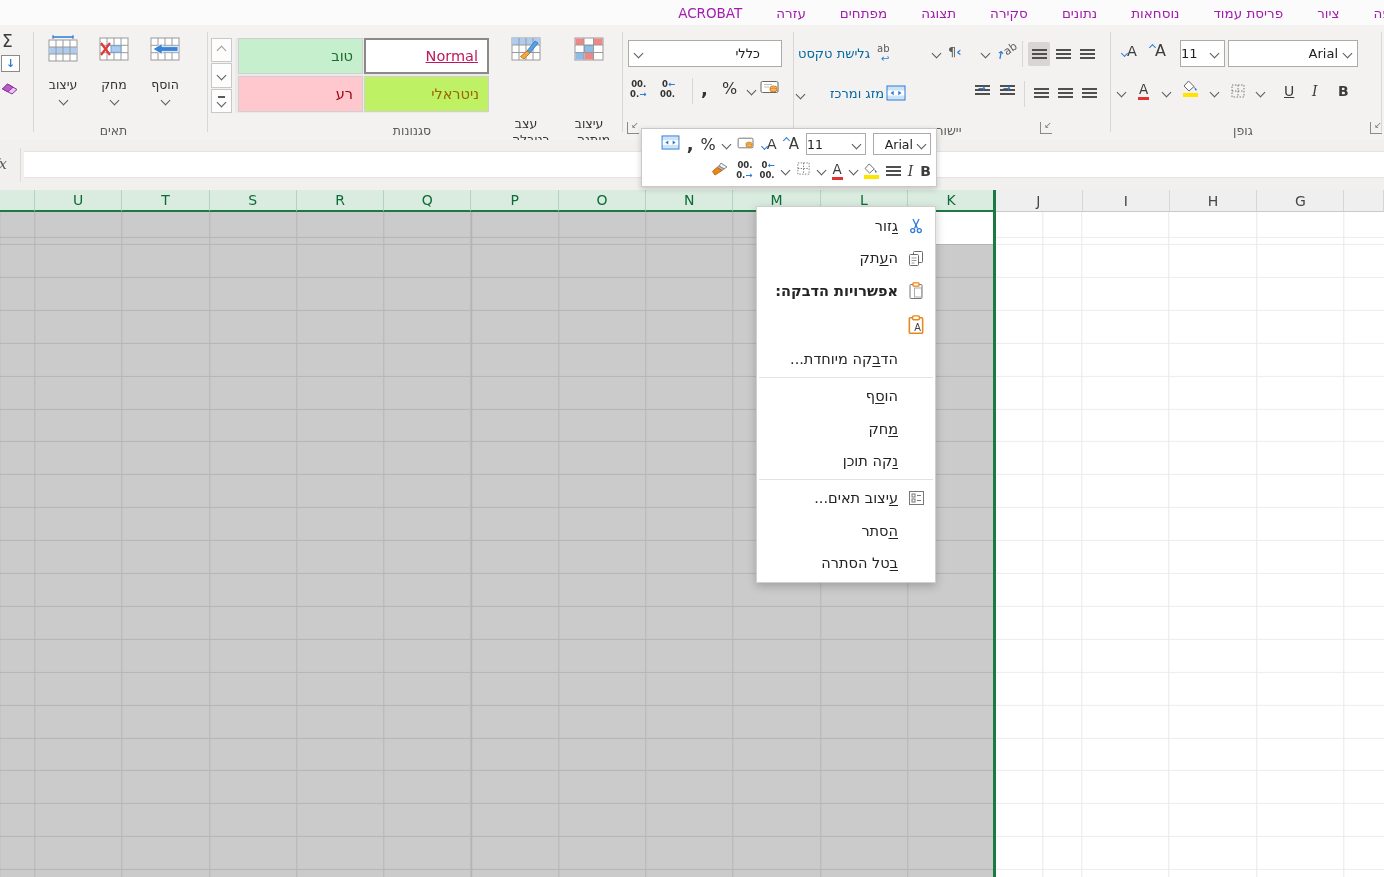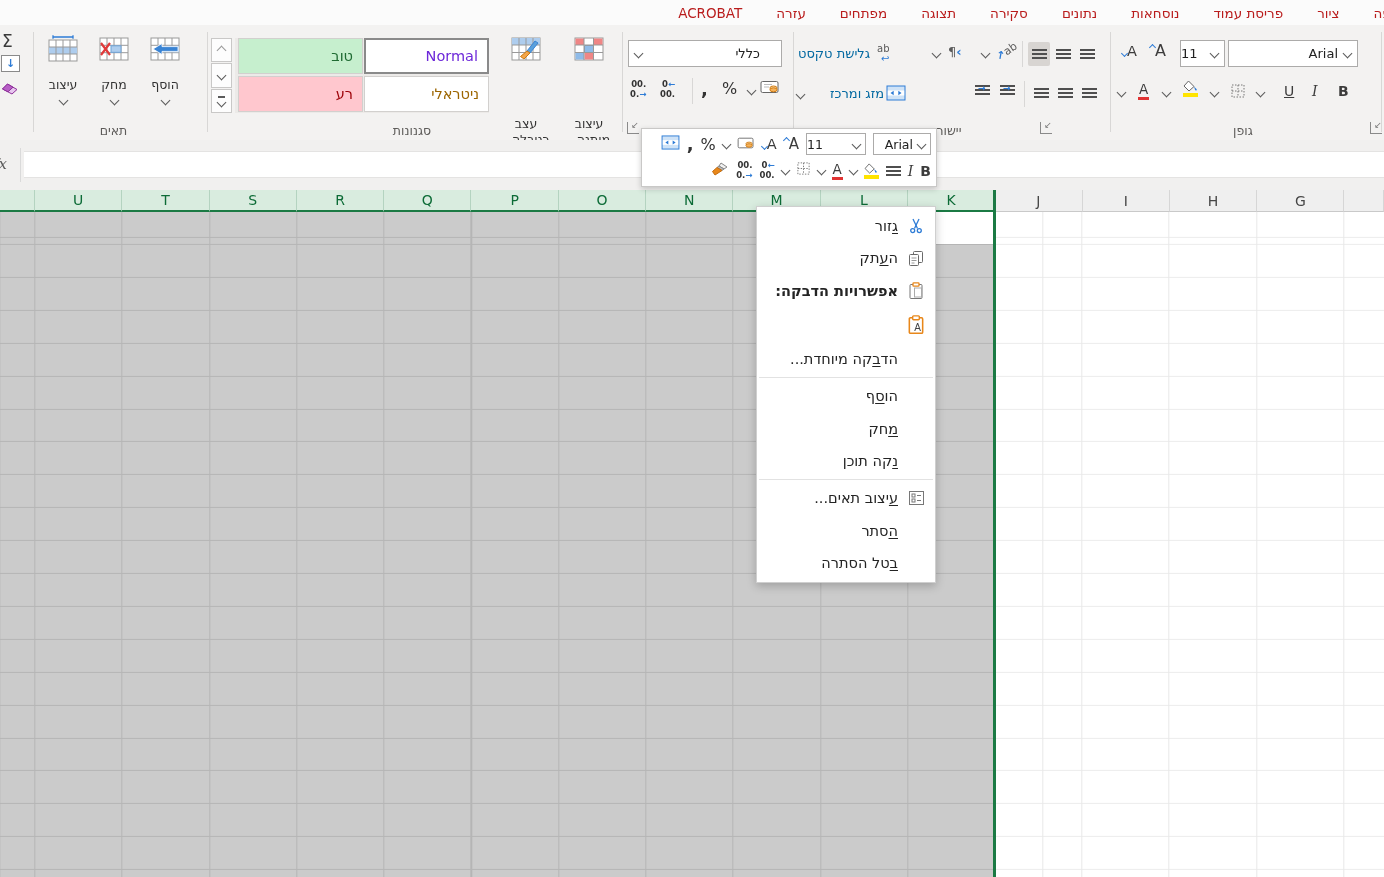--- a/index.html
+++ b/index.html
@@ -1,21 +1,21 @@
 <!DOCTYPE html>
 <html lang="he"><head>
 <meta charset="utf-8">
 <style>
   html,body{margin:0;padding:0;background:#fff;}
   #screen{position:relative;width:1384px;height:877px;overflow:hidden;background:#fff;
     font-family:"DejaVu Sans",sans-serif;direction:rtl;-webkit-font-smoothing:antialiased;}
   
   .tabbar{position:absolute;top:0;left:0;width:100%;height:25px;background:#fbfbfb;}
   .tabs{position:absolute;top:0;right:-45px;height:25px;display:flex;align-items:center;}
-  .tab{padding:0 17px;font-size:13.5px;color:#b91c1c;white-space:nowrap;cursor:default;}
+  .tab{padding:0 17px;font-size:13.5px;color:#a21caf;white-space:nowrap;cursor:default;}
   
   .ribbon{position:absolute;top:25px;left:0;width:100%;height:115px;background:#f3f2f1;border-bottom:1px solid #e0dfde;}
   .vsep{position:absolute;top:7px;height:100px;width:1px;background:#d8d7d6;}
   .vsep-sm{position:absolute;height:26px;width:1px;background:#d8d7d6;}
   .grouplabel{position:absolute;top:98px;font-size:12.5px;color:#5d5b59;text-align:center;}
   .launcher{position:absolute;width:11px;height:11px;border-left:1px solid #8a8a8a;border-bottom:1px solid #8a8a8a;}
   .launcher i{position:absolute;right:0;top:-1px;font-style:normal;font-size:9px;color:#777;transform:scaleX(-1);line-height:1;}
   .bigbtn{position:absolute;width:52px;top:9px;height:86px;text-align:center;}
   .bigbtn .blbl{position:absolute;top:43px;width:100%;font-size:12.5px;color:#333;}
   .bigbtn .bchv{position:absolute;top:63px;width:100%;display:flex;justify-content:center;}
@@ -26,23 +26,23 @@
   .chv.blue{border-color:#2e7cd6;}
   .boxicon{display:inline-flex;align-items:center;justify-content:center;width:17px;height:15px;
     border:1px solid #8a8a8a;background:#fff;color:#2e7cd6;font-size:11px;font-weight:bold;}
   .sigma{font-size:17px;color:#3a3a3a;}
   
   .scrollcol{position:absolute;left:211px;top:13px;width:21px;height:75px;display:flex;flex-direction:column;gap:1px;}
   .scrollcol .sbtn{flex:1;background:#fdfdfd;border:1px solid #c9c8c7;display:flex;align-items:center;justify-content:center;flex-direction:column;}
   .sbtn .bar{width:7px;height:1.4px;background:#5a5a5a;margin-bottom:1px;}
   .gallery{position:absolute;left:235px;top:13px;width:254px;height:75px;display:flex;flex-wrap:wrap;gap:1px;background:#eceae8;}
   .swatch{width:125px;height:36px;display:flex;align-items:center;padding:0 9px;box-sizing:border-box;font-size:14.5px;border:1px solid #d2d0ce;}
-  .swatch.normal{background:#fff;border:2px solid #8a8a8a;color:#6d28d9;}
+  .swatch.normal{background:#fff;border:2px solid #8a8a8a;color:#be185d;text-decoration:underline;}
   .swatch.good{background:#c6efce;color:#1f6b33;}
-  .swatch.neutral{background:#ffffff;color:#9c6500;}
+  .swatch.neutral{background:#bef264;color:#9c6500;}
   .swatch.bad{background:#ffc7ce;color:#9c0006;}
   
   .combo{position:absolute;background:#fff;border:1px solid #acabaa;display:flex;align-items:center;box-sizing:border-box;font-size:13px;color:#222;}
   .combo .chv{margin:0 6px;}
   .dec{display:inline-flex;flex-direction:column;align-items:flex-start;font-size:8.5px;line-height:1.15;color:#333;font-weight:bold;white-space:nowrap;}
   .blue{color:#2e7cd6;}
   .comma{font-size:18px;font-weight:bold;color:#333;line-height:1;}
   .pct{font-size:16px;color:#333;}
   
   .bars{width:15px;height:10px;background:repeating-linear-gradient(to bottom,#4f4f4f 0 1.6px,transparent 1.6px 4.2px);display:inline-block;}

